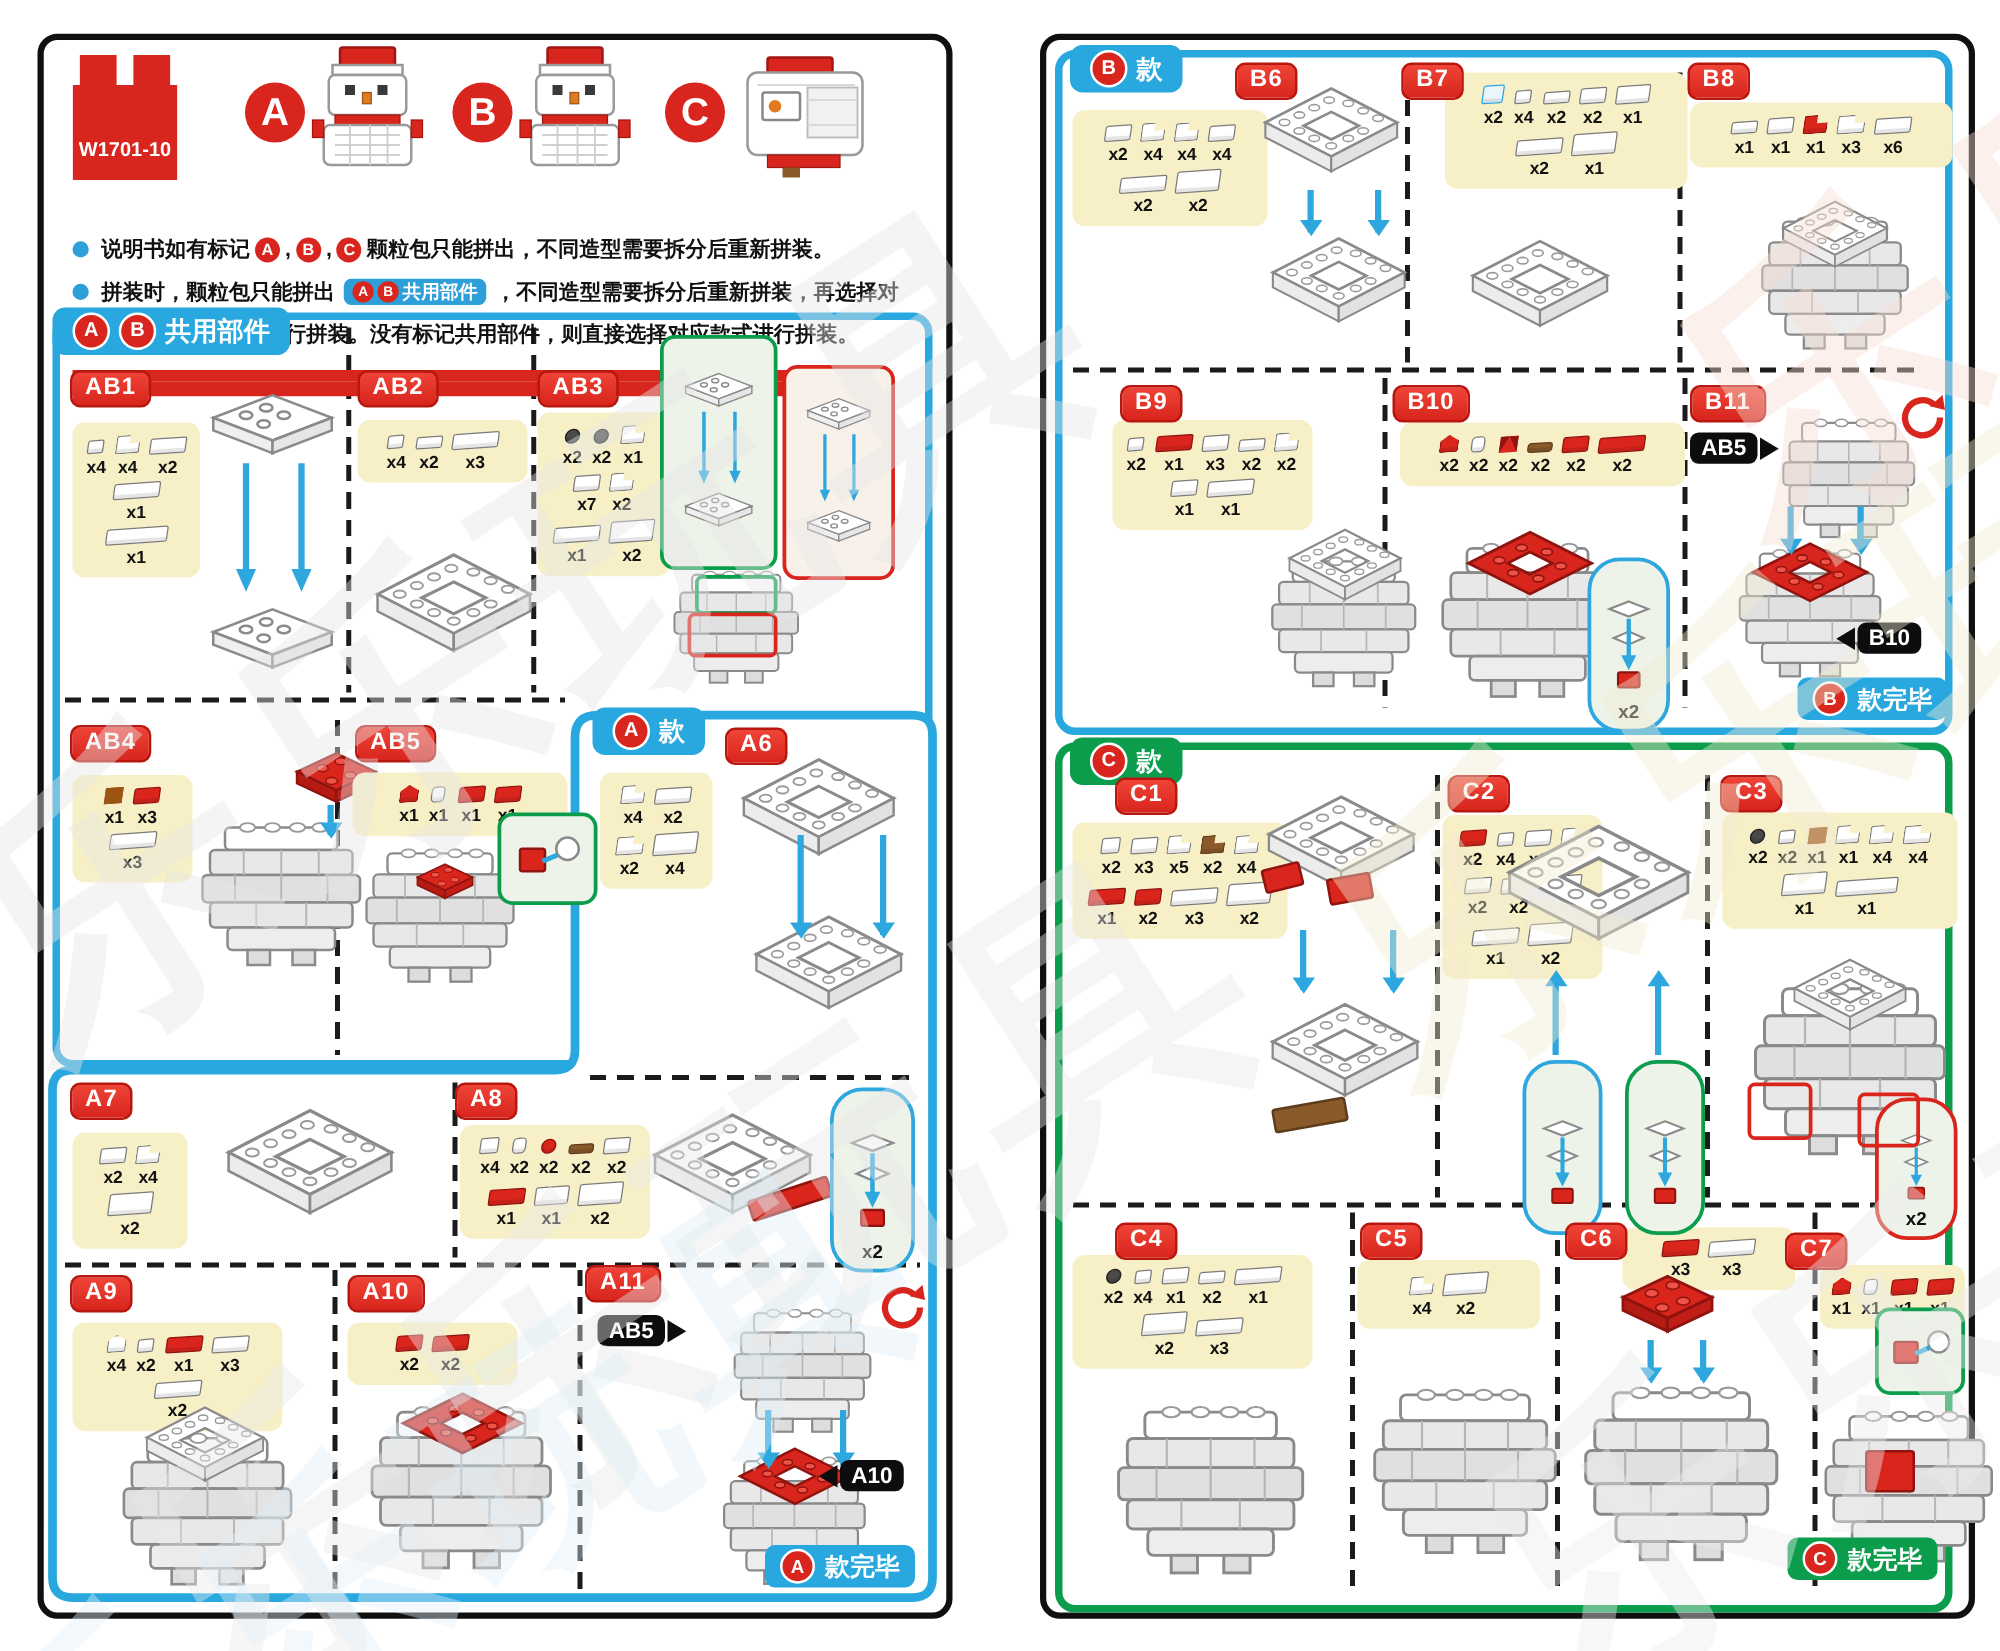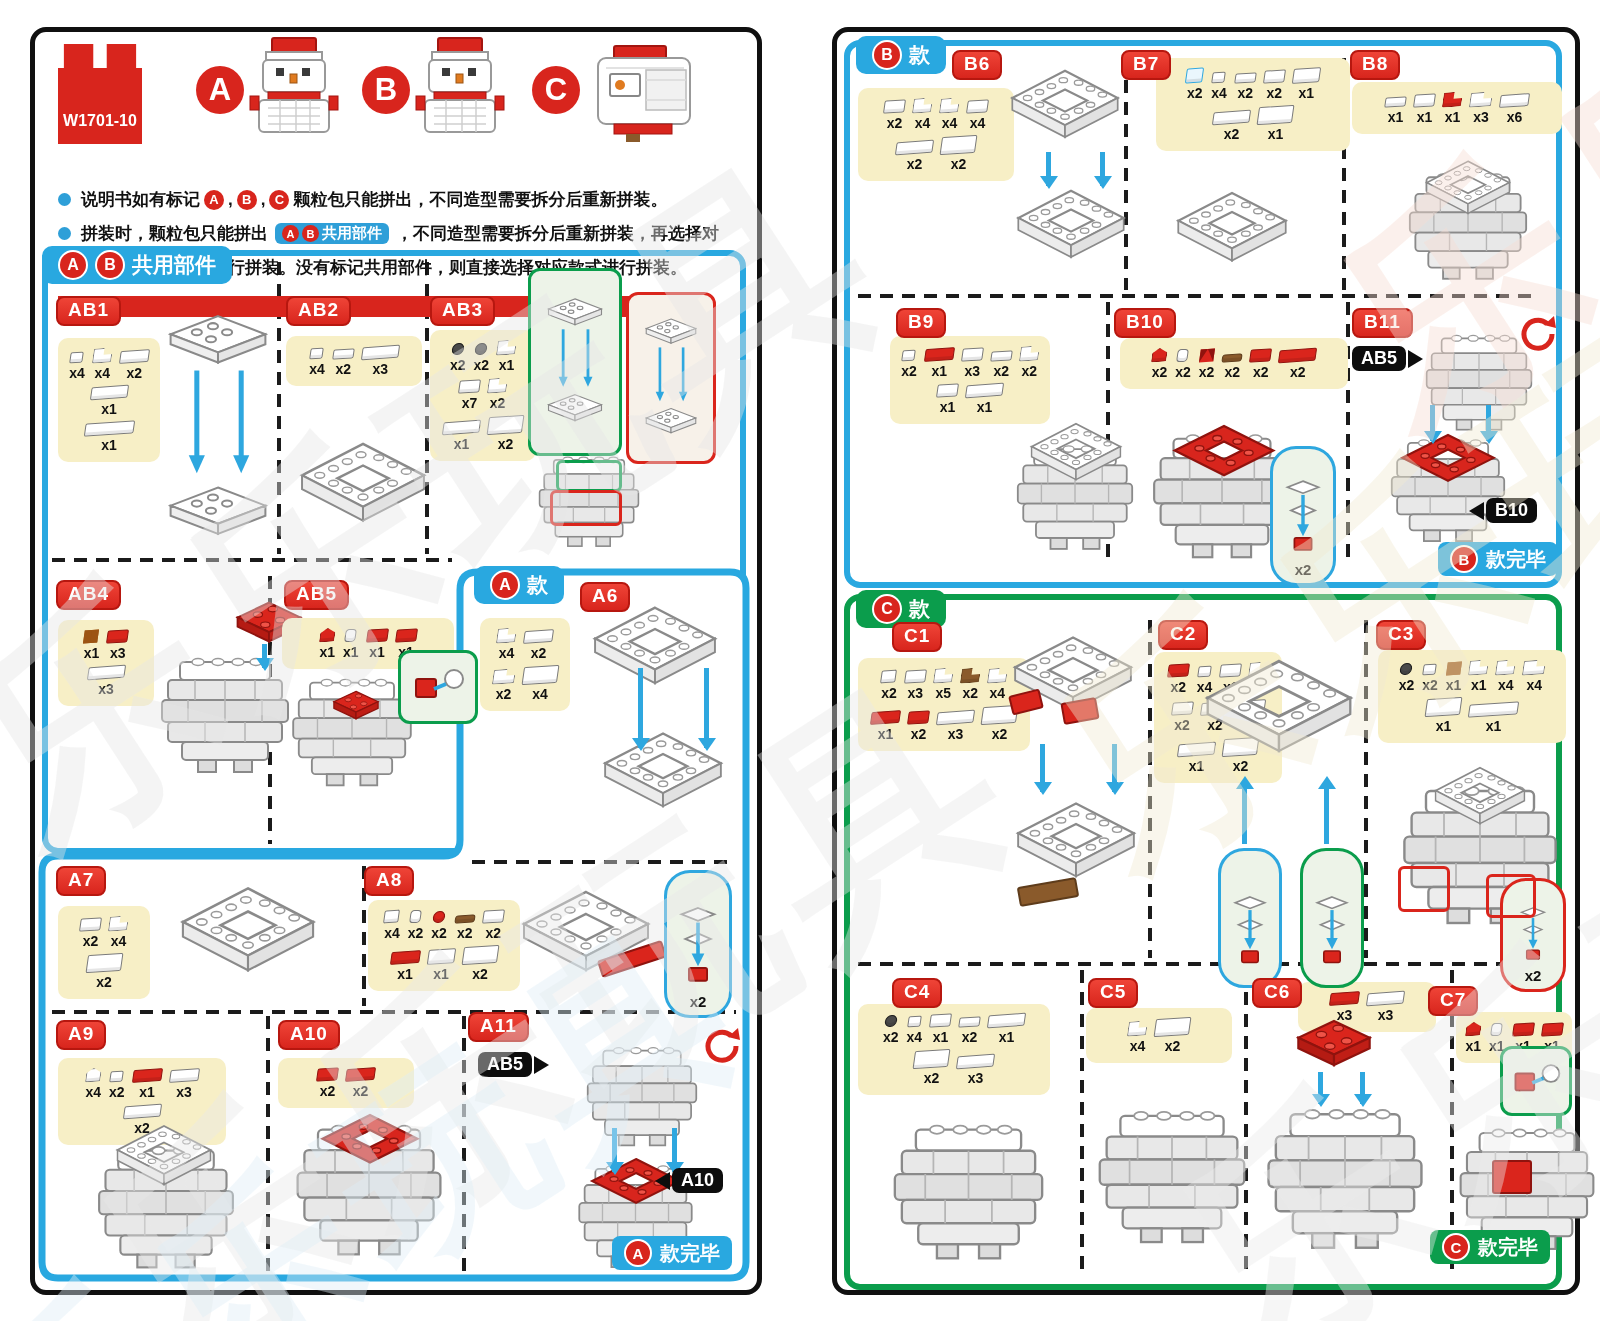--- a/index.html
+++ b/index.html
@@ -624,21 +624,21 @@
 <div class="tab" style="left:856px;top:36px">
   <span class="lc">B</span>
   <span>款</span>
 </div>
 <div class="vd" style="left:1124px;top:58px;height:232px"></div>
 <div class="vd" style="left:1342px;top:58px;height:232px"></div>
 <div class="hd" style="left:858px;top:294px;width:680px"></div>
 <div class="vd" style="left:1106px;top:302px;height:264px"></div>
 <div class="vd" style="left:1346px;top:302px;height:264px"></div>
 
-<div class="slabel" style="left:952px;top:50px">B6</div>
+<div class="slabel" style="left:988px;top:50px">B6</div>
 <div class="panel" style="left:858px;top:88px;width:146px">
     <span class="part">
       <span class="pi t-b2 c-white"></span>
       <span class="pn">x2</span>
     </span>
     <span class="part">
       <span class="pi t-corner c-white"></span>
       <span class="pn">x4</span>
     </span>
     <span class="part">

